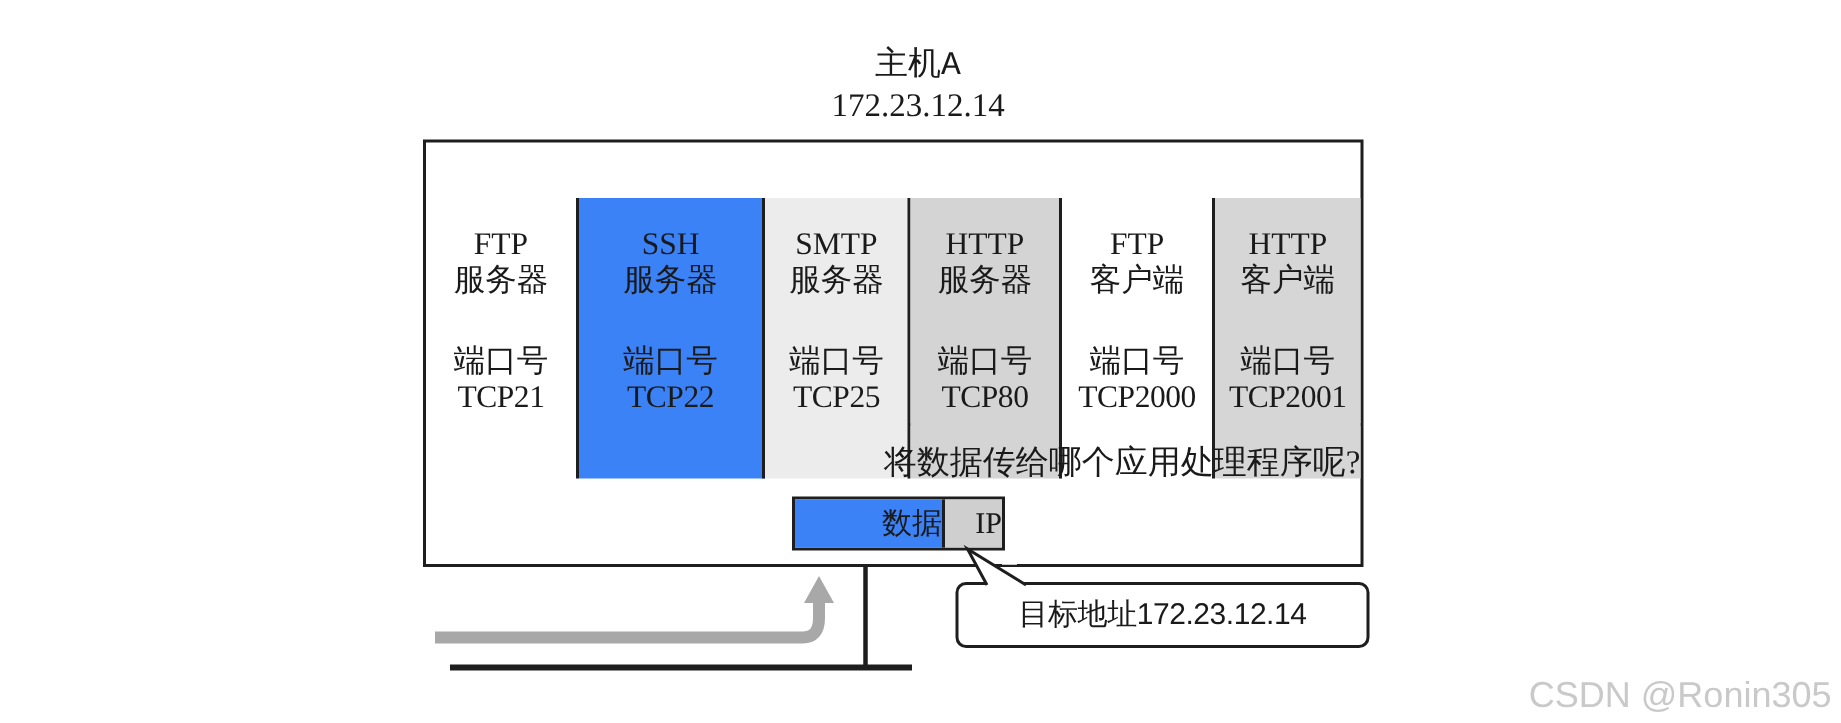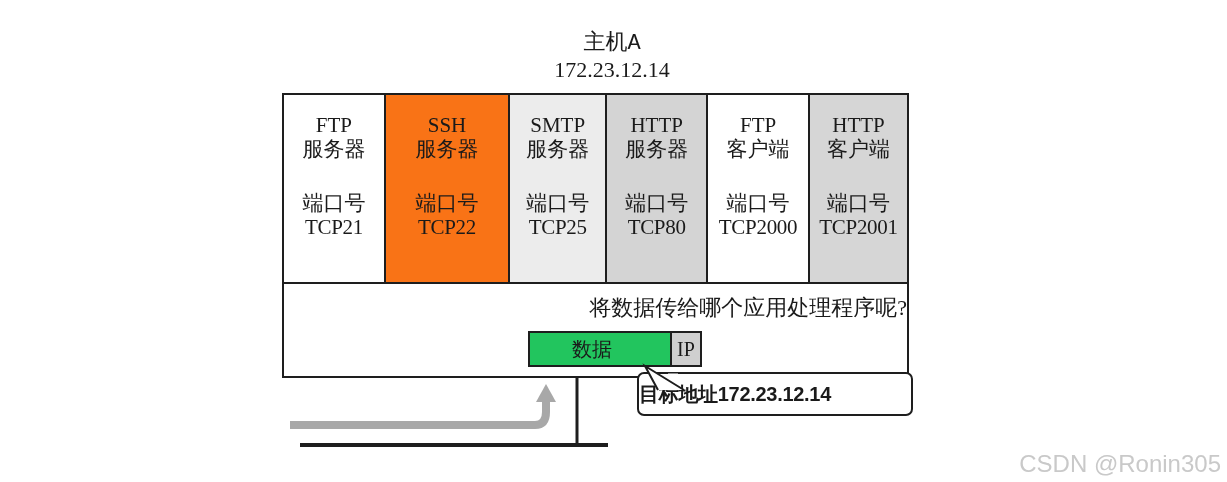--- a/index.html
+++ b/index.html
@@ -47,20 +47,21 @@
     .app-cell {
       position: relative;
       height: 187px;
       border-right: 2px solid #1e1e1e;
       box-sizing: border-box;
       text-align: center;
       font-size: 21px;
       line-height: 24px;
       white-space: nowrap;
       overflow: hidden;
+      margin-top: 37px;
     }
     .app-cell:last-child { border-right: none; }
     .app-cell .app-name {
       position: absolute;
       left: 0; right: 0;
       top: 18px;
     }
     .app-cell .app-role {
       position: absolute;
       left: 0; right: 0;
@@ -90,49 +91,48 @@
     .packet {
       position: absolute;
       left: 244px;
       top: 236px;
       height: 32px;
       display: flex;
       border: 2px solid #1e1e1e;
     }
     .packet-data {
       width: 98px;
-      text-align: left;
+      text-align: right;
       font-size: 20px;
       line-height: 32px;
-      background: #22c55e;
+      background: #3b82f6;
       border-right: 2px solid #1e1e1e;
-      padding-left: 42px;
     }
     .packet-ip {
-      width: 28px;
-      text-align: center;
+      width: 38px;
+      text-align: right;
       font-size: 20px;
       line-height: 32px;
       background: #cfcfcf;
     }
 
     .callout {
       position: absolute;
       left: 637px;
-      top: 372px;
+      top: 388px;
       width: 272px;
       height: 40px;
       border: 2px solid #1e1e1e;
       border-radius: 7px;
       background: #fff;
       font-family: "Liberation Sans", "DejaVu Sans", sans-serif;
       font-size: 20px;
       line-height: 40px;
+      text-align: center;
       letter-spacing: -0.3px;
-      font-weight: bold;
     }
 
     svg.overlay {
       position: absolute;
       left: 0;
       top: 0;
     }
 
     .watermark {
       position: absolute;
@@ -150,21 +150,21 @@
 <div class="host-title host-ip">172.23.12.14</div>
 
 <div class="host-box">
   <div class="apps-row">
     <div class="app-cell" style="width: 105px; background: rgb(255, 255, 255);">
       <div class="app-name">FTP</div>
       <div class="app-role">服务器</div>
       <div class="port-label">端口号</div>
       <div class="port-value">TCP21</div>
     </div>
-    <div class="app-cell" style="width: 128px; background: #f97316;">
+    <div class="app-cell" style="width: 128px; background: #3b82f6;">
       <div class="app-name">SSH</div>
       <div class="app-role">服务器</div>
       <div class="port-label">端口号</div>
       <div class="port-value">TCP22</div>
     </div>
     <div class="app-cell" style="width: 100px; background: rgb(236, 236, 236);">
       <div class="app-name">SMTP</div>
       <div class="app-role">服务器</div>
       <div class="port-label">端口号</div>
       <div class="port-value">TCP25</div>

